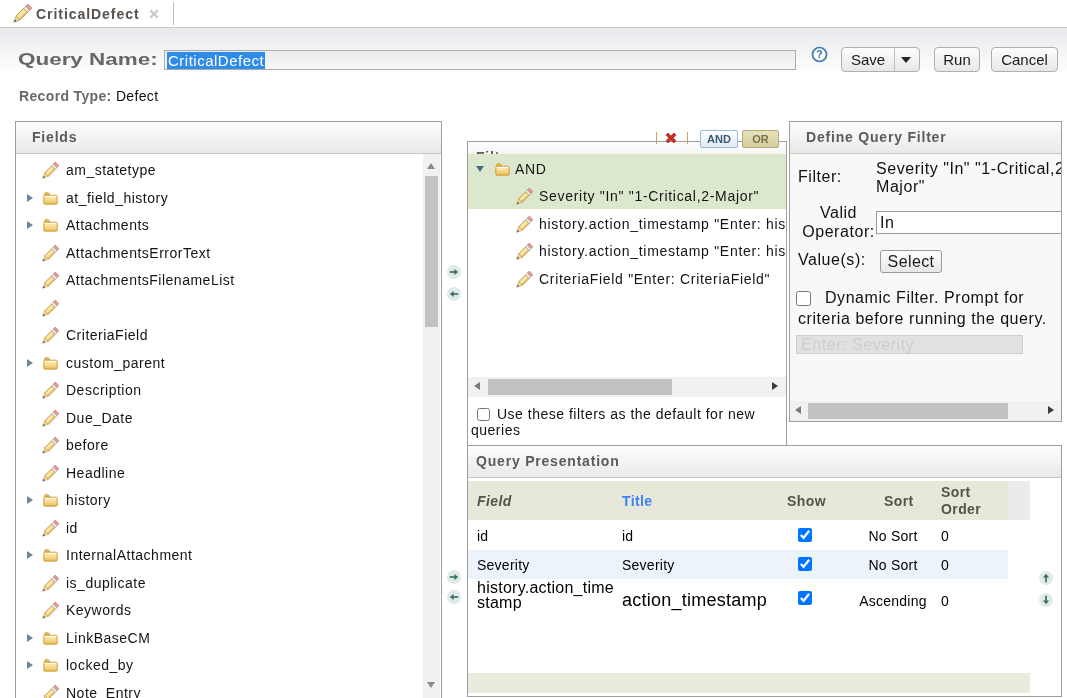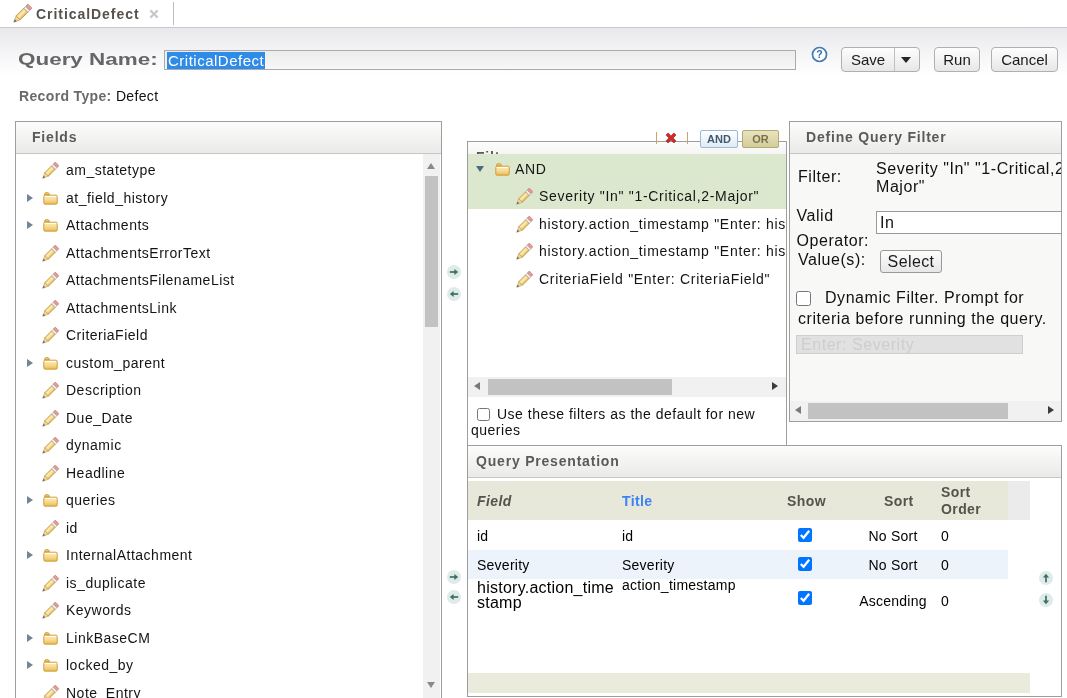--- a/index.html
+++ b/index.html
@@ -90,21 +90,20 @@
     <div class="frow" style="top:266px">
       <svg class="ic" width="17" height="17" viewBox="0 0 16 16">
         <use href="#ic-pencil"></use>
       </svg>
       <span class="lbl">AttachmentsFilenameList</span>
     </div>
     <div class="frow" style="top:293.5px">
       <svg class="ic" width="17" height="17" viewBox="0 0 16 16">
         <use href="#ic-pencil"></use>
       </svg>
-      <span class="lbl">AttachmentsLink</span>
     </div>
     <div class="frow" style="top:321px">
       <svg class="ic" width="17" height="17" viewBox="0 0 16 16">
         <use href="#ic-pencil"></use>
       </svg>
       <span class="lbl">CriteriaField</span>
     </div>
     <div class="frow" style="top:348.5px">
       <span class="tri"></span>
       <svg class="ic" width="17" height="17" viewBox="0 0 16 16">
@@ -121,34 +120,34 @@
     <div class="frow" style="top:403.5px">
       <svg class="ic" width="17" height="17" viewBox="0 0 16 16">
         <use href="#ic-pencil"></use>
       </svg>
       <span class="lbl">Due_Date</span>
     </div>
     <div class="frow" style="top:431px">
       <svg class="ic" width="17" height="17" viewBox="0 0 16 16">
         <use href="#ic-pencil"></use>
       </svg>
-      <span class="lbl">dynamic</span>
+      <span class="lbl">before</span>
     </div>
     <div class="frow" style="top:458.5px">
       <svg class="ic" width="17" height="17" viewBox="0 0 16 16">
         <use href="#ic-pencil"></use>
       </svg>
       <span class="lbl">Headline</span>
     </div>
     <div class="frow" style="top:486px">
       <span class="tri"></span>
       <svg class="ic" width="17" height="17" viewBox="0 0 16 16">
         <use href="#ic-folder"></use>
       </svg>
-      <span class="lbl">queries</span>
+      <span class="lbl">history</span>
     </div>
     <div class="frow" style="top:513.5px">
       <svg class="ic" width="17" height="17" viewBox="0 0 16 16">
         <use href="#ic-pencil"></use>
       </svg>
       <span class="lbl">id</span>
     </div>
     <div class="frow" style="top:541px">
       <span class="tri"></span>
       <svg class="ic" width="17" height="17" viewBox="0 0 16 16">
@@ -250,21 +249,21 @@
 <div class="abs" style="left:471px;top:405.5px;width:296px;font-size:14px;letter-spacing:0.5px;color:#111;line-height:16.5px;">
   <input type="checkbox" style="width: 13px; height: 13px; vertical-align: -2px; margin: 0px 7px 0px 6px;">Use these filters as the default for new queries
 </div>
 
 <div class="panel" style="left:789px;top:121px;width:273px;height:301px;">
   <div class="phead" style="padding-left:16px;">Define Query Filter</div>
 </div>
 <div id="defcontent" class="abs" style="left:790px;top:154px;width:271px;height:247px;overflow:hidden;background:#f8f8f6;font-size:16px;letter-spacing:0.55px;color:#111;">
   <div class="abs" style="left:8px;top:14px;">Filter:</div>
   <div class="abs" style="left:86px;top:6px;line-height:17.5px;white-space:nowrap;">Severity "In" "1-Critical,2-<br>Major"</div>
-  <div class="abs" style="left:6.5px;top:49px;width:84px;line-height:25px;">Valid Operator:</div>
+  <div class="abs" style="left:6.5px;top:49px;width:84px;line-height:19px;text-align:center;">Valid Operator:</div>
   <div class="abs" style="left:86px;top:57px;width:220px;height:23px;box-sizing:border-box;border:1px solid #9a9a9a;background:#fff;line-height:21px;padding-left:3px;">In</div>
   <div class="abs" style="left:8px;top:97px;">Value(s):</div>
   <div class="btn" style="left:90px;top:96px;width:62px;height:23px;line-height:21px;font-size:16px;letter-spacing:0.4px;border-radius:3px;border-color:#999;">Select</div>
   <input type="checkbox" class="abs" style="left: 6px; top: 137px; width: 15px; height: 15px;">
   <div class="abs" style="left:8px;top:133px;width:256px;line-height:21px;text-indent:27px;">Dynamic Filter. Prompt for criteria before running the query.</div>
   <div class="abs" style="left:6px;top:181px;width:227px;height:19px;box-sizing:border-box;border:1px solid #cfcfcf;background:#e1e1e1;color:#cecece;line-height:17px;padding-left:4px;">Enter: Severity</div>
 </div>
 
 <div class="sbtrack" style="left:790px;top:401px;width:271px;height:20px;"></div>
 <div class="abs" style="left:795px;top:406px;width:0;height:0;border-right:6px solid #7a7a7a;border-top:4.5px solid transparent;border-bottom:4.5px solid transparent;"></div>
@@ -288,21 +287,21 @@
 <div class="abs" style="left:622px;top:528px;font-size:14px;letter-spacing:0.25px;">id</div>
 <input type="checkbox" checked="" class="abs" style="left: 798px; top: 528px; width: 14px; height: 14px;">
 <div class="abs" style="left:853px;top:528px;width:80px;text-align:center;font-size:14px;letter-spacing:0.25px;">No Sort</div>
 <div class="abs" style="left:941px;top:528px;font-size:14px;letter-spacing:0.25px;">0</div>
 <div class="abs" style="left:477px;top:557px;font-size:14px;letter-spacing:0.25px;">Severity</div>
 <div class="abs" style="left:622px;top:557px;font-size:14px;letter-spacing:0.25px;">Severity</div>
 <input type="checkbox" checked="" class="abs" style="left: 798px; top: 557px; width: 14px; height: 14px;">
 <div class="abs" style="left:853px;top:557px;width:80px;text-align:center;font-size:14px;letter-spacing:0.25px;">No Sort</div>
 <div class="abs" style="left:941px;top:557px;font-size:14px;letter-spacing:0.25px;">0</div>
 <div class="abs" style="left:477px;top:581px;font-size:16px;letter-spacing:0.25px;line-height:14.5px;">history.action_time<br>stamp</div>
-<div class="abs" style="left:622px;top:577px;font-size:14px;letter-spacing:0.25px;">action_timestamp</div>
+<div class="abs" style="left:622px;top:590px;font-size:18px;letter-spacing:0.25px;">action_timestamp</div>
 <input type="checkbox" checked="" class="abs" style="left: 798px; top: 591px; width: 14px; height: 14px;">
 <div class="abs" style="left:853px;top:593px;width:80px;text-align:center;font-size:14px;letter-spacing:0.25px;">Ascending</div>
 <div class="abs" style="left:941px;top:593px;font-size:14px;letter-spacing:0.25px;">0</div>
 
 <div class="abs" style="left:468px;top:673px;width:562px;height:20px;background:#eaeadd;"></div>
 
 <svg class="arrcirc" style="left:447px;top:264.5px" viewBox="0 0 14 14">
     <use href="#ic-arr-r"></use>
   </svg>
 <svg class="arrcirc" style="left:447px;top:287px" viewBox="0 0 14 14">

